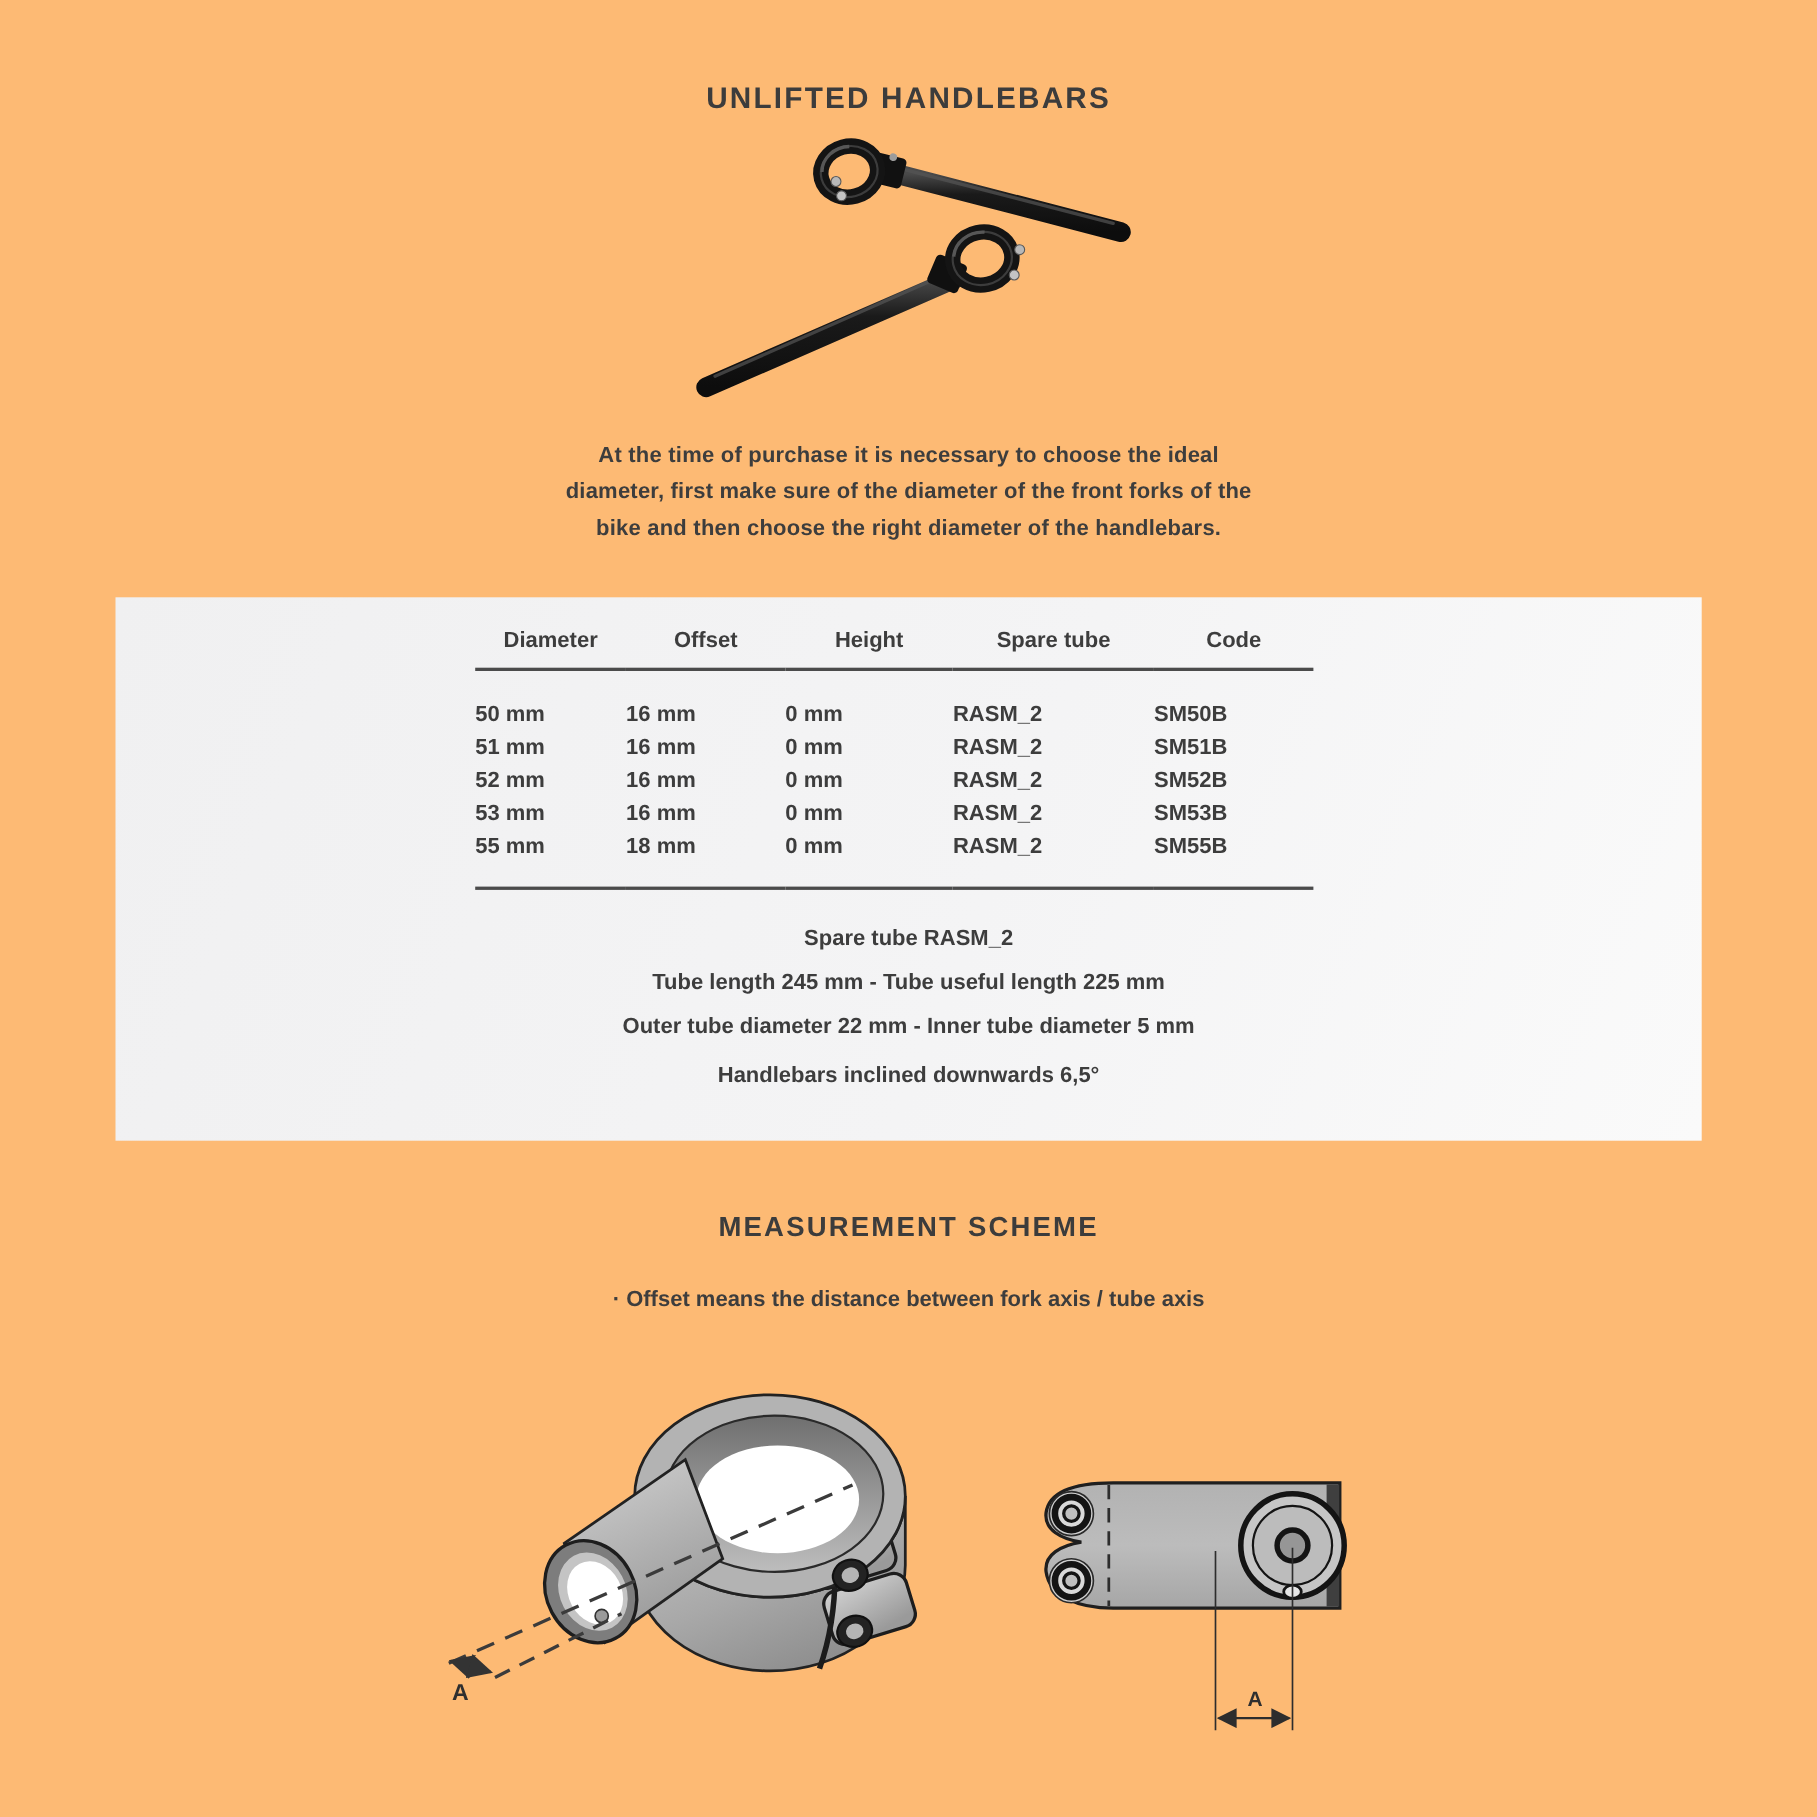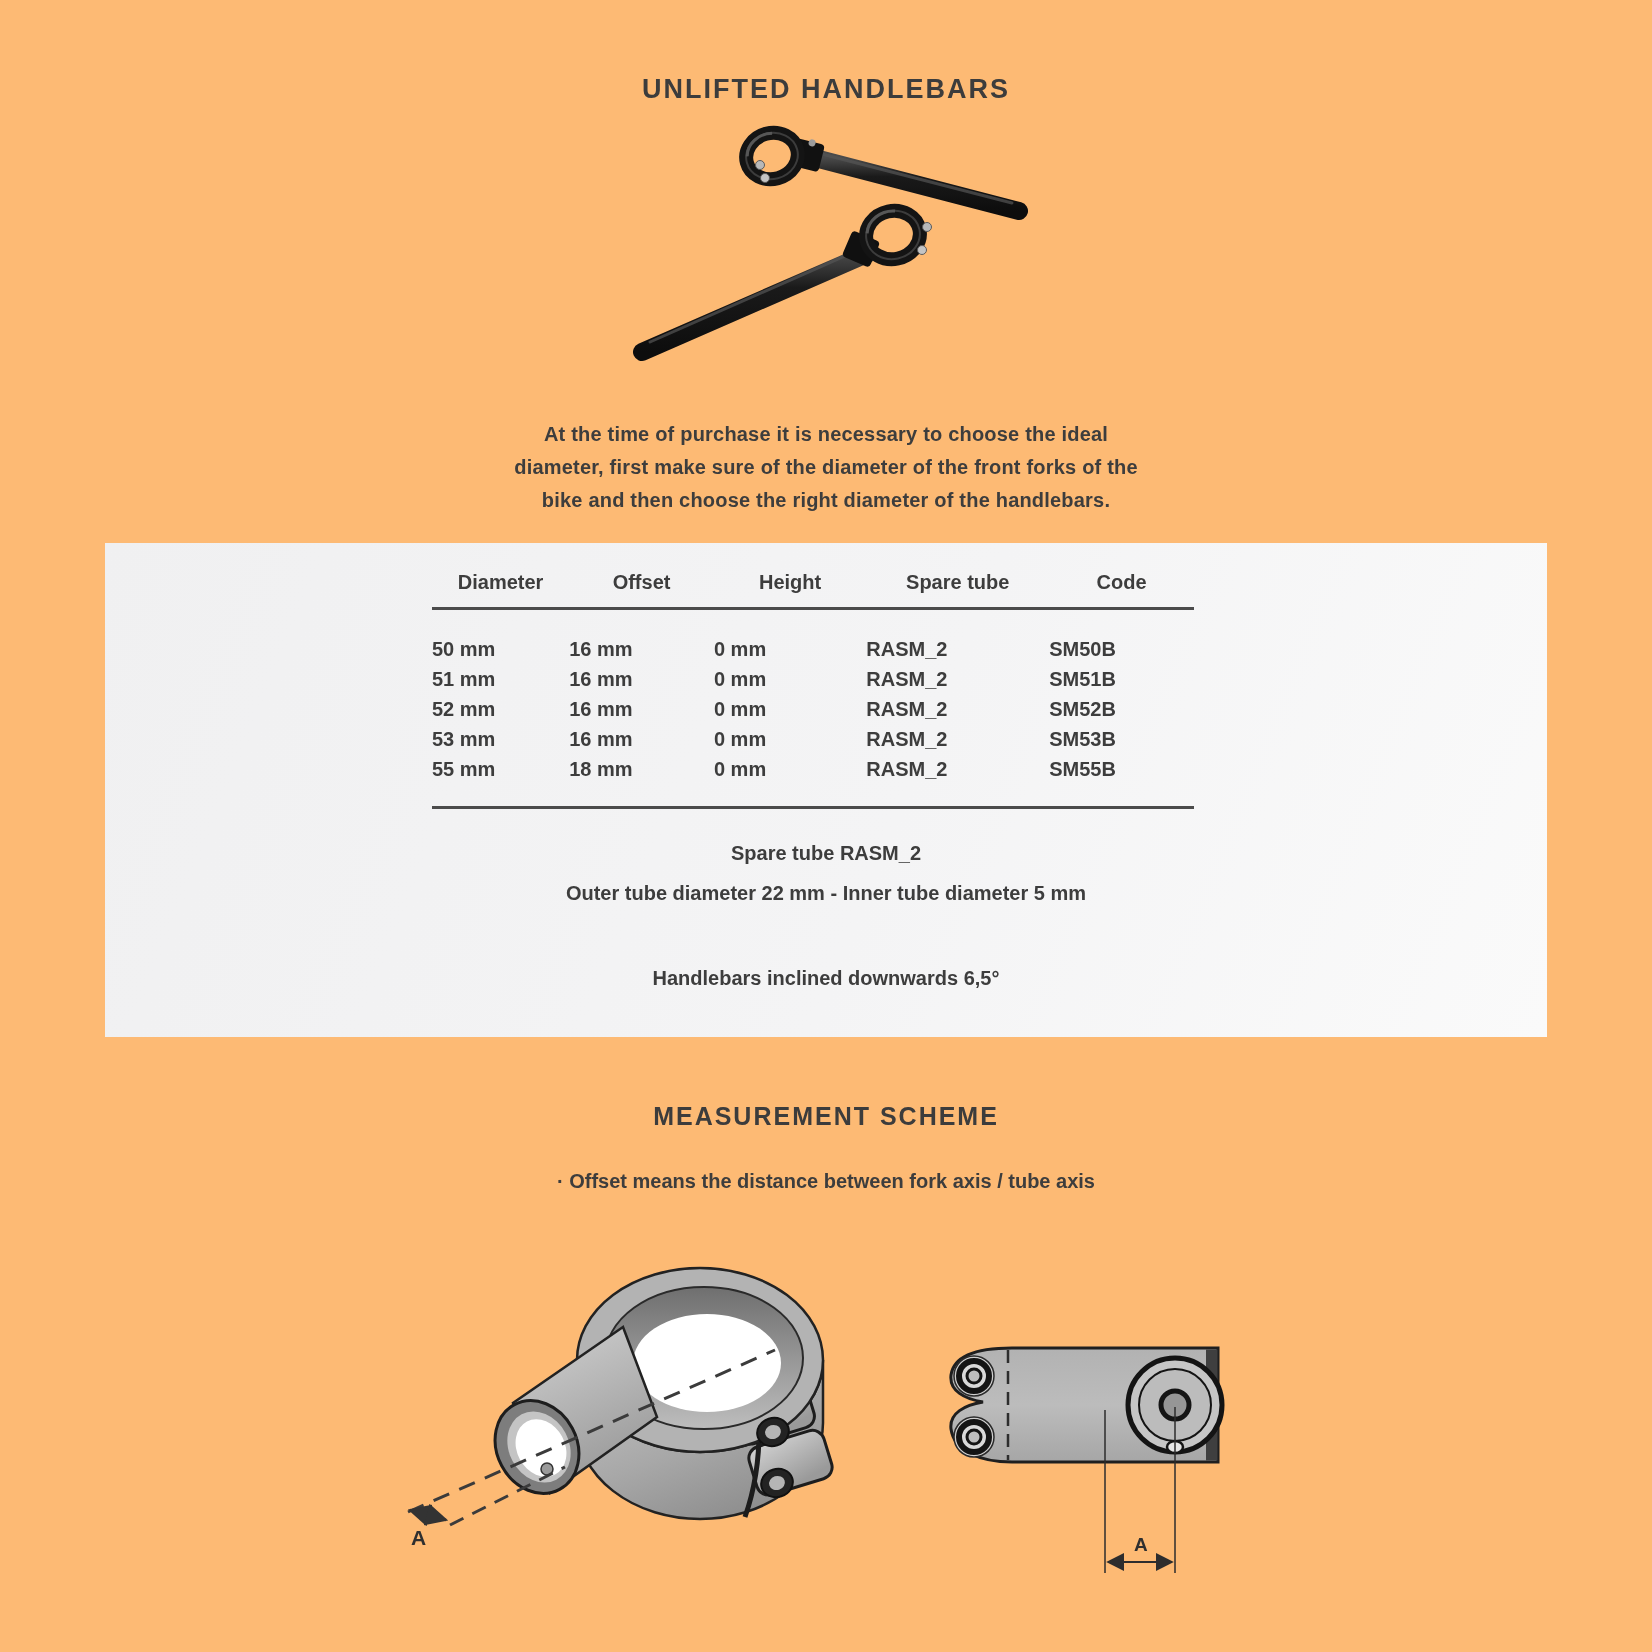--- a/index.html
+++ b/index.html
@@ -3,21 +3,21 @@
 <meta charset="utf-8">
 <style>
   html,body{margin:0;padding:0;background:#ffffff;}
   #canvas{
     position:relative;width:1652px;height:1652px;background:#fdba74;overflow:hidden;
     font-family:"Liberation Sans",sans-serif;font-weight:bold;color:#3d3d3d;
   }
   .centered{position:absolute;left:0;width:1652px;text-align:center;}
   #page-title{top:74px;font-size:27px;letter-spacing:2px;color:#3c3c3c;margin:0;}
   #product-photo{position:absolute;left:560px;top:106px;}
-  #intro{top:398px;font-size:20px;line-height:33px;letter-spacing:.2px;margin-top:20px;}
+  #intro{top:398px;font-size:20px;line-height:33px;letter-spacing:.2px;}
   #spec-panel{
     position:absolute;left:105px;top:543px;width:1442px;height:494px;
     background:linear-gradient(112deg,#f0f0f1 0%,#f4f4f5 55%,#fafafa 100%);
   }
   #spec-table{
     position:absolute;left:327px;top:14px;width:762px;
     border-collapse:collapse;table-layout:fixed;
     border-bottom:3px solid #4b4b4b;
   }
   #spec-table th{height:50px;font-size:20px;vertical-align:middle;text-align:center;
@@ -135,20 +135,21 @@
           <td>18 mm</td>
           <td>0 mm</td>
           <td>RASM_2</td>
           <td>SM55B</td>
         </tr>
       </tbody>
     </table>
 
     <div id="notes">
       <div>Spare tube RASM_2</div>
+      <div>Tube length 245 mm - Tube useful length 225 mm</div>
       <div>Outer tube diameter 22 mm - Inner tube diameter 5 mm</div>
     </div>
     <div id="inclination">Handlebars inclined downwards 6,5°</div>
   </div>
 
   <h2 id="measurement-title" class="centered">MEASUREMENT SCHEME</h2>
   <div id="measurement-bullet" class="centered">· Offset means the distance between fork axis / tube axis</div>
 
   <svg id="drawing-left" width="500" height="315" viewBox="0 0 500 315">
     <defs>

